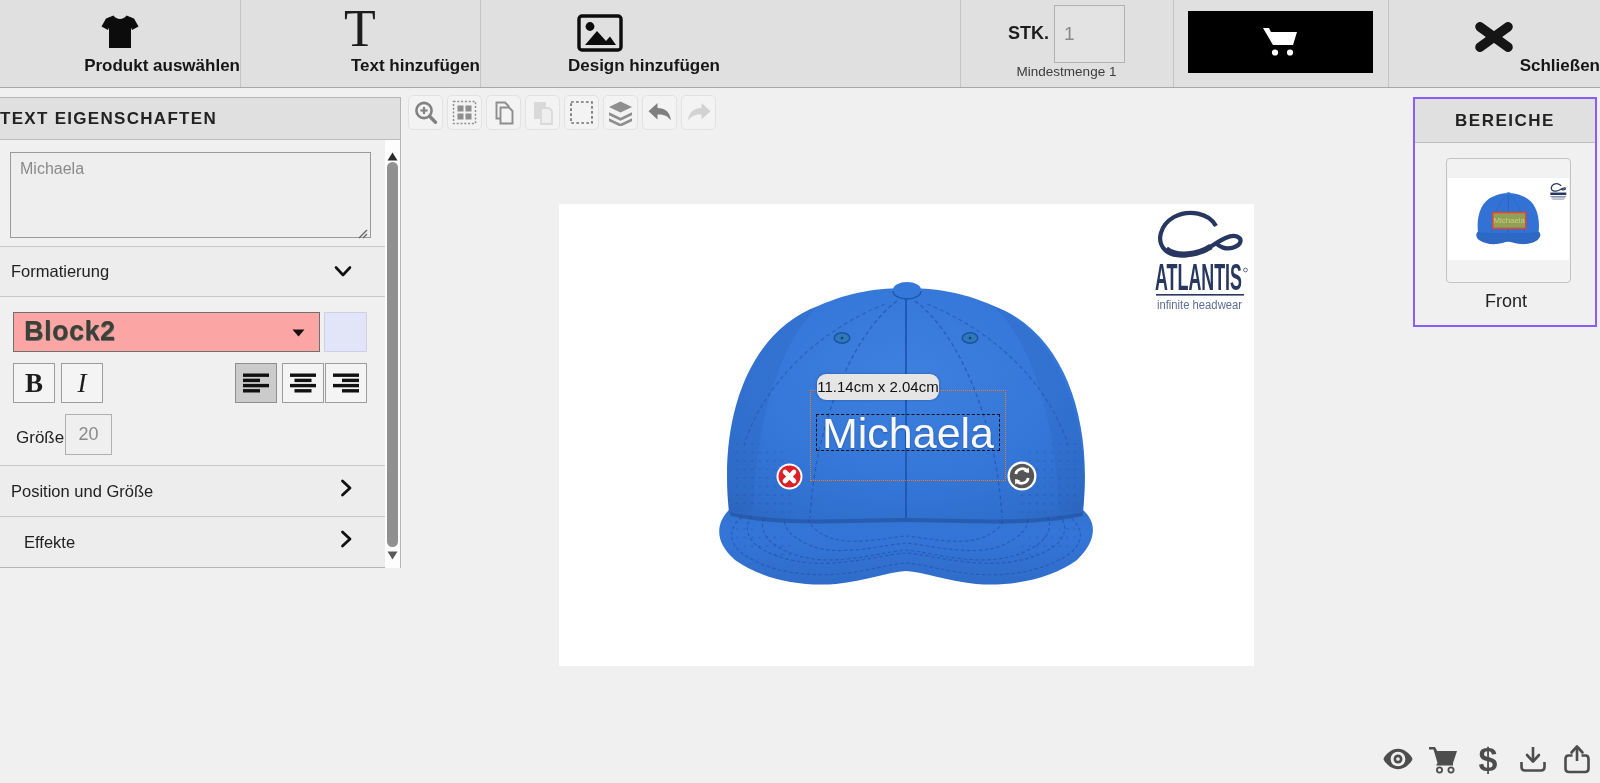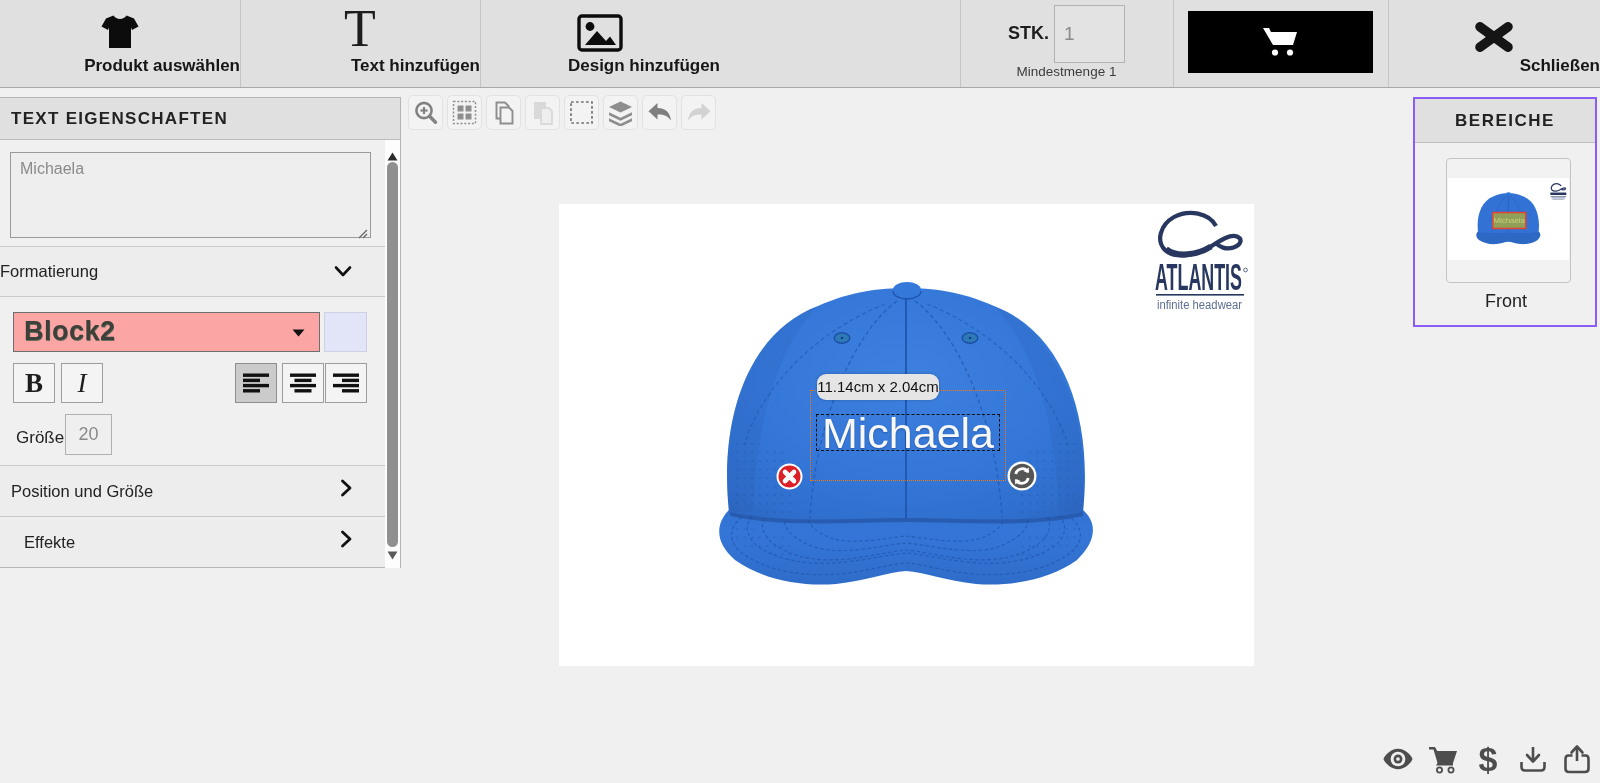--- a/index.html
+++ b/index.html
@@ -15,21 +15,21 @@
   .tbtn .ico { height:52px; display:flex; align-items:flex-end; justify-content:center; }
   .tbtn .lbl { font-size:17px; font-weight:600; color:#161616; margin-top:4px;text-align:right; }
   .stkwrap { position:absolute; left:960px; top:0; width:213px; height:87px; }
   .stklbl { position:absolute; left:48px; top:23px; font-size:18px; font-weight:700; }
   .stkinput { position:absolute; left:94px; top:5px; width:71px; height:58px; border:1px solid #b2b2b2; background:#e3e3e3; font-size:19px; color:#8a8a8a; padding-left:9px; line-height:56px; }
   .stkmin { position:absolute; left:0; top:64px; width:213px; text-align:center; font-size:13.5px; color:#3c3c3c; }
   .cartbtn { position:absolute; left:1188px; top:11px; width:185px; height:62px; background:#000; display:flex; align-items:center; justify-content:center; }
 
   
   .lpanel { position:absolute; left:0; top:97px; width:401px; height:471px; background:#f0f0f0; border:1px solid #b5b5b5; border-left:none; }
-  .lhead { height:42px; background:#e0e0e0; border-bottom:1px solid #bdbdbd; line-height:42px; padding-left:11px; font-size:17px; font-weight:700; letter-spacing:1.3px; color:#222; }
+  .lhead { height:42px; background:#e0e0e0; border-bottom:1px solid #bdbdbd; line-height:42px; font-size:17px; font-weight:700; letter-spacing:1.3px; color:#222; }
   .ltextareabox { position:absolute; left:10px; top:54px; width:361px; height:86px; background:#eeeeee; border:1px solid #9a9a9a; font-size:16px; color:#8a8a8a; padding:7px 9px; }
   .resizer { position:absolute; right:2px; bottom:2px; width:10px; height:10px; }
   .lsect { position:absolute; left:0; width:385px; border-top:1px solid #c9c9c9; background:#ededed; font-size:16.5px; color:#222; }
   .lsect .chev { position:absolute; right:33px; top:50%; transform:translateY(-50%); }
   .fontsel { position:absolute; left:13px; top:214px; width:307px; height:40px; background:#fca5a5; border:1px solid #6f6f6f; }
   .swatch { position:absolute; left:324px; top:214px; width:43px; height:40px; background:#e2e5f8; border:1px solid #cfcfe8; }
   .fbtn { position:absolute; top:265px; width:42px; height:40px; background:#f4f4f4; border:1px solid #9d9d9d; display:flex; align-items:center; justify-content:center; font-family:"Liberation Serif", serif; font-size:27px; }
   .albtn { position:absolute; top:265px; width:42px; height:40px; background:#f4f4f4; border:1px solid #9d9d9d; display:flex; align-items:center; justify-content:center; }
   .groesse { position:absolute; left:16px; top:330px; font-size:17px; color:#222; }
   .ginput { position:absolute; left:65px; top:316px; width:47px; height:41px; border:1px solid #b0b0b0; background:#efefef; color:#8a8a8a; font-size:18px; text-align:center; line-height:39px; }
@@ -123,21 +123,21 @@
 </div>
 
 <div class="lpanel">
   <div class="lhead">TEXT EIGENSCHAFTEN</div>
   <div class="ltextareabox">Michaela<div class="resizer"><svg width="10" height="10" viewBox="0 0 10 10">
           <g stroke="#666" stroke-width="1.2">
             <line x1="1" y1="9" x2="9" y2="1"></line>
             <line x1="5" y1="9" x2="9" y2="5"></line>
           </g>
         </svg></div></div>
-  <div class="lsect" style="top:148px;height:50px;line-height:49px;">Formatierung<span class="chev"><svg width="18" height="12" viewBox="0 0 18 12">
+  <div class="lsect" style="top:148px;height:50px;line-height:49px;padding-left:11px;">Formatierung<span class="chev"><svg width="18" height="12" viewBox="0 0 18 12">
           <path d="M2 2 L9 9.5 L16 2" fill="none" stroke="#111" stroke-width="2.6" stroke-linecap="round" stroke-linejoin="round"></path>
         </svg></span></div>
   <div style="position:absolute;left:0;top:198px;width:385px;height:1px;background:#c9c9c9"></div>
   <div class="fontsel">
       <span style="position:absolute;left:10px;top:3px;font-size:27px;font-weight:bold;color:#3c4038;letter-spacing:0.5px;text-shadow:0.5px 0.5px 0 #6a6f62;">Block2</span>
       <svg style="position:absolute;right:14px;top:16px" width="13" height="8" viewBox="0 0 13 8">
         <path d="M0.5 0.5 L12.5 0.5 L6.5 7.5 Z" fill="#111"></path>
       </svg>
     </div>
   <div class="swatch"></div>

